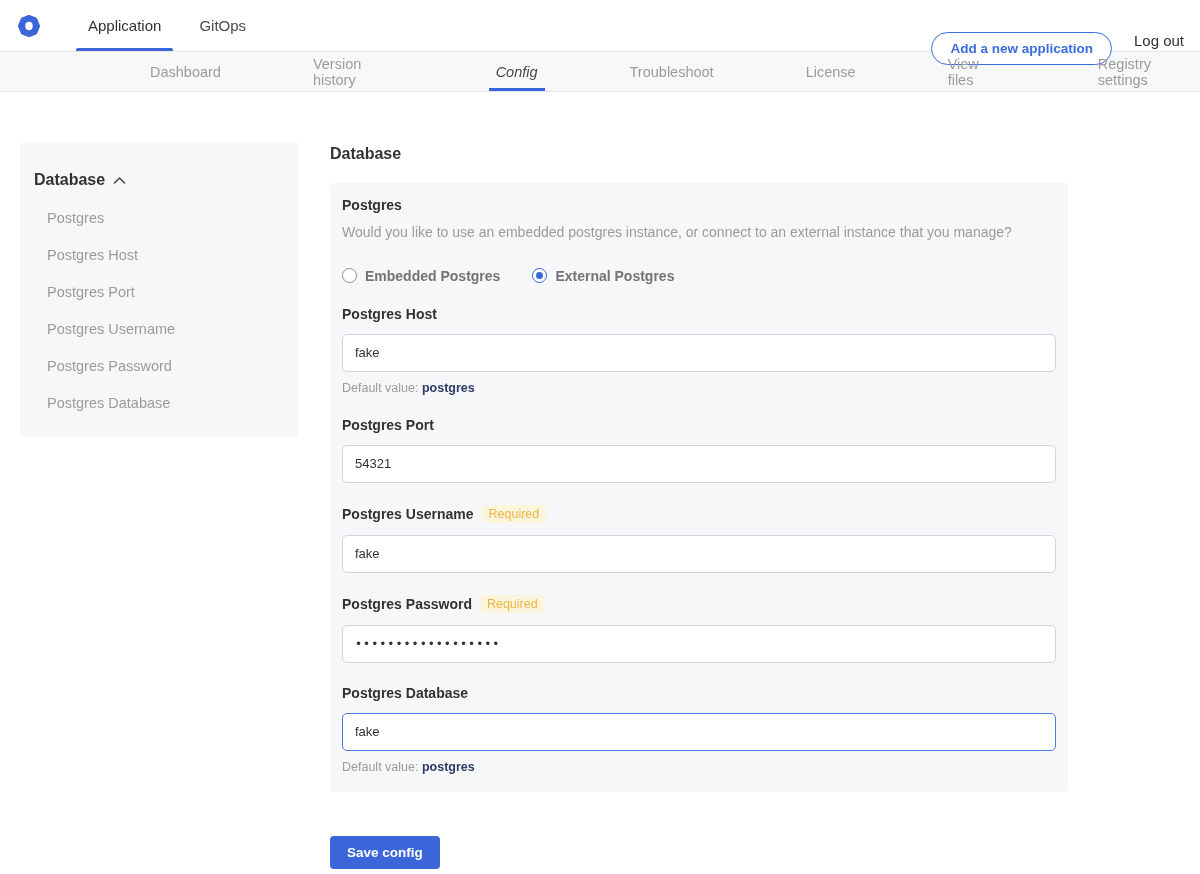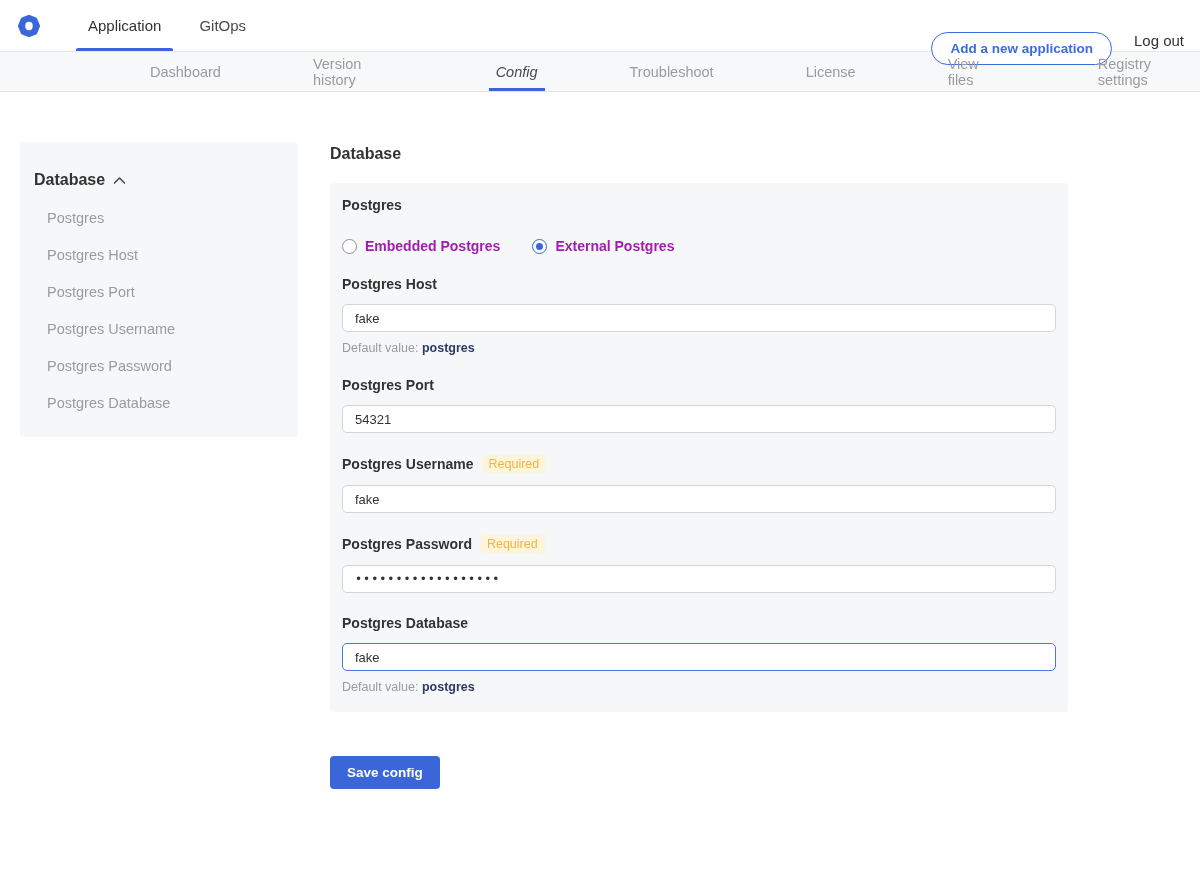--- a/index.html
+++ b/index.html
@@ -37,27 +37,27 @@
 
   .group-title { font-size: 14px; font-weight: bold; color: #323232; }
   .group-desc { margin-top: 10px; font-size: 14px; color: #9b9b9b; line-height: 1.4; }
 
   .radio-row { display: flex; margin-top: 25px; gap: 32px; }
   .radio-opt { display: flex; align-items: center; cursor: pointer; }
   .radio-circle { width: 15px; height: 15px; border-radius: 50%; border: 1px solid #8f8f8f; background: #fff; display: inline-flex; align-items: center; justify-content: center; }
   .radio-opt.checked .radio-circle { border: 1.5px solid #3b66d9; }
   .radio-dot { width: 7px; height: 7px; border-radius: 50%; background: transparent; }
   .radio-opt.checked .radio-dot { background: #3b66d9; }
-  .radio-label { margin-left: 8px; font-size: 14px; font-weight: bold; color: #a21caf; }
+  .radio-label { margin-left: 8px; font-size: 14px; font-weight: bold; color: #737373; }
 
   .field { margin-top: 22px; }
   .field-label-row { display: flex; align-items: center; }
   .field-label { font-size: 14px; font-weight: bold; color: #323232; }
   .required-badge { margin-left: 8px; background: #fdf4dc; color: #eeb545; font-size: 12.5px; padding: 2px 7px; border-radius: 5px; }
-  .text-input { margin-top: 12px; width: 100%; height: 28px; border: 1px solid #d2d5da; border-radius: 5px; background: #fff; padding: 0 12px; font-size: 13px; color: #323232; font-family: "Liberation Sans", sans-serif; outline: none; }
+  .text-input { margin-top: 12px; width: 100%; height: 38px; border: 1px solid #d2d5da; border-radius: 5px; background: #fff; padding: 0 12px; font-size: 13px; color: #323232; font-family: "Liberation Sans", sans-serif; outline: none; }
   .text-input.focused { border: 1px solid #4a77e8; }
   .text-input.masked { font-size: 12px; letter-spacing: 1px; font-family: "DejaVu Sans", sans-serif; }
   .helper { margin-top: 9px; font-size: 12.5px; color: #9b9b9b; }
   .helper b { color: #2d3a64; font-weight: bold; }
 
   .save-btn { margin-top: 44px; background: #3b66d9; color: #fff; border: none; border-radius: 4px; font-size: 13.5px; font-weight: bold; padding: 9px 17px; cursor: pointer; font-family: "Liberation Sans", sans-serif; }
 </style>
 </head>
 <body>
 
@@ -127,20 +127,21 @@
       <div class="sidebar-item">Postgres Password</div>
       <div class="sidebar-item">Postgres Database</div>
     </div>
   </div>
 
   <div class="main">
     <div class="page-title">Database</div>
 
     <div class="panel">
       <div class="group-title">Postgres</div>
+      <div class="group-desc">Would you like to use an embedded postgres instance, or connect to an external instance that you manage?</div>
 
       <div class="radio-row">
         <div class="radio-opt">
           <span class="radio-circle">
               <span class="radio-dot"></span>
             </span>
           <span class="radio-label">Embedded Postgres</span>
         </div>
         <div class="radio-opt checked">
           <span class="radio-circle">

